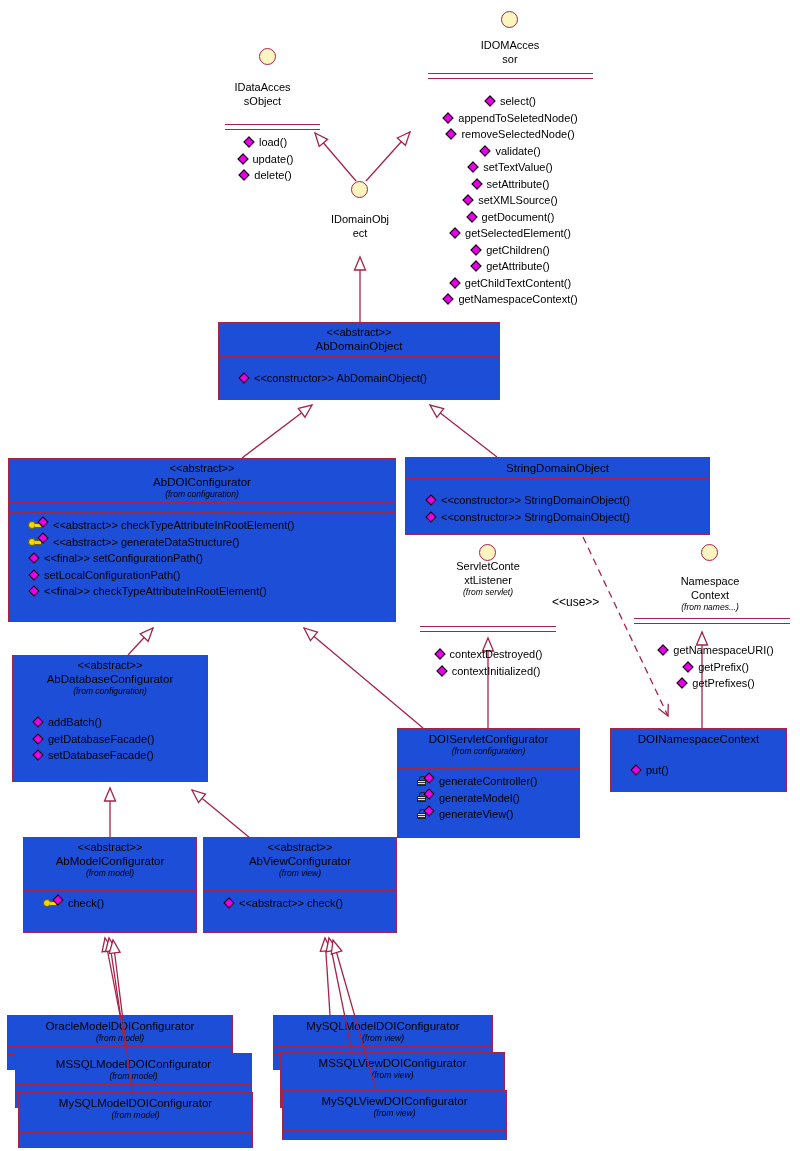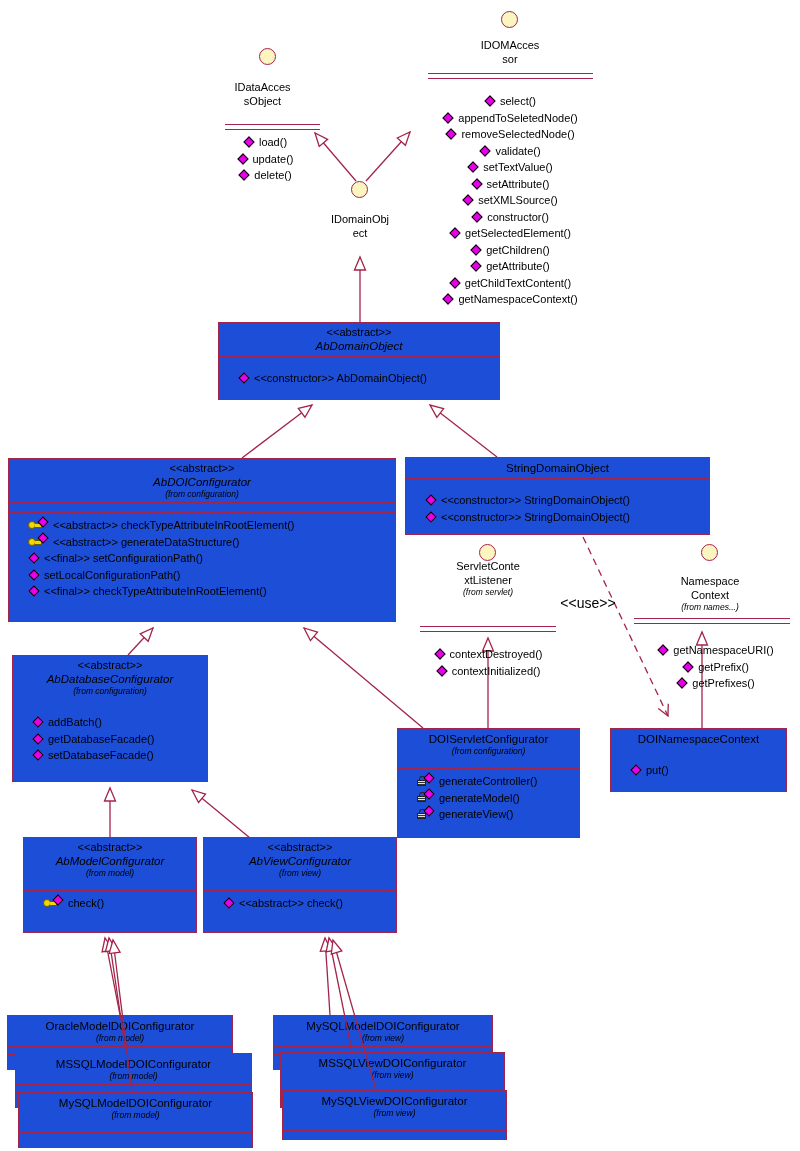--- a/index.html
+++ b/index.html
@@ -5,41 +5,41 @@
   html,body{margin:0;padding:0;background:#fff}
   .canvas{position:relative;width:800px;height:1151px;background:#fff;overflow:hidden;
           font-family:"Liberation Sans",sans-serif;color:#000}
   
   .cls{position:absolute;background:#1d4ed8;border:1.4px solid #A3244A;box-sizing:border-box;z-index:2}
   .cls .hdr{border-bottom:1.4px solid #A3244A;text-align:center;padding:3px 2px 3px}
   .cls .attrs{border-bottom:1.4px solid #A3244A}
   .cls .ops{padding:4px 19px 0}
   .stereo{font-size:11px;line-height:13px}
   .cname{font-size:11.5px;line-height:14px}
-  .it{font-style:italic}
+  .it{}
   .from{font-size:8.5px;font-style:italic;line-height:10px}
   .row{display:flex;align-items:center;gap:3px;font-size:11px;line-height:16.5px;white-space:nowrap}
   
   .ic-pub{flex:none;width:6px;height:6px;margin:1px 3px 1px 2px;background:#E800E8;border:1px solid #000;transform:rotate(45deg)}
   .ic-key{flex:none;position:relative;width:13px;height:10px}
   .ic-key::before{content:"";position:absolute;left:0;top:1px;width:6px;height:6px;border:1.3px solid #6a5a00;background:#F2D800;border-radius:50%}
   .ic-key::after{content:"";position:absolute;left:7px;top:3px;width:6px;height:3px;background:#F2D800;border:1px solid #6a5a00;border-left:none}
   .ic-lock{flex:none;position:relative;width:10px;height:11px}
   .ic-lock::before{content:"";position:absolute;left:2px;top:0;width:5px;height:5px;border:1.3px solid #222;border-bottom:none;border-radius:3px 3px 0 0}
   .ic-lock::after{content:"";position:absolute;left:0;top:4px;width:9px;height:6px;box-sizing:border-box;border:1px solid #222;
                   background:repeating-linear-gradient(0deg,#333 0,#333 1px,#ddd 1px,#ddd 2px)}
   .ov{margin-left:-5px;margin-top:-6px}
   
   .iface-circle{position:absolute;width:17px;height:17px;border:1.5px solid #A3244A;border-radius:50%;background:#FBF5BF;box-sizing:border-box;z-index:3}
   .iface-label{position:absolute;text-align:center;font-size:11px;line-height:14px;z-index:7}
   .dbl{position:absolute;height:6px;border-top:1.6px solid #A3244A;border-bottom:1.6px solid #A3244A;box-sizing:border-box;z-index:3}
   .iface-methods{position:absolute;display:flex;flex-direction:column;align-items:center;z-index:7}
   .iface-methods .row{justify-content:center}
   svg.links{position:absolute;left:0;top:0;z-index:6;pointer-events:none}
-  .use-label{position:absolute;font-size:14px;z-index:7;text-align:center}
+  .use-label{position:absolute;font-size:12px;z-index:7;text-align:left}
 </style>
 </head>
 <body>
 
 <div class="canvas">
 
   <svg class="links" width="800" height="1151">
     <defs>
       <marker id="gen" markerUnits="userSpaceOnUse" markerWidth="18" markerHeight="16" refX="15" refY="7" orient="auto">
         <path d="M2,1.5 L15,7 L2,12.5 Z" fill="#ffffff" stroke="#A3244A" stroke-width="1.3"></path>
@@ -123,21 +123,21 @@
     <div class="row">
         <span class="ic-pub"></span>
         <span>setAttribute()</span>
       </div>
     <div class="row">
         <span class="ic-pub"></span>
         <span>setXMLSource()</span>
       </div>
     <div class="row">
         <span class="ic-pub"></span>
-        <span>constructor()</span>
+        <span>getDocument()</span>
       </div>
     <div class="row">
         <span class="ic-pub"></span>
         <span>getSelectedElement()</span>
       </div>
     <div class="row">
         <span class="ic-pub"></span>
         <span>getChildren()</span>
       </div>
     <div class="row">

